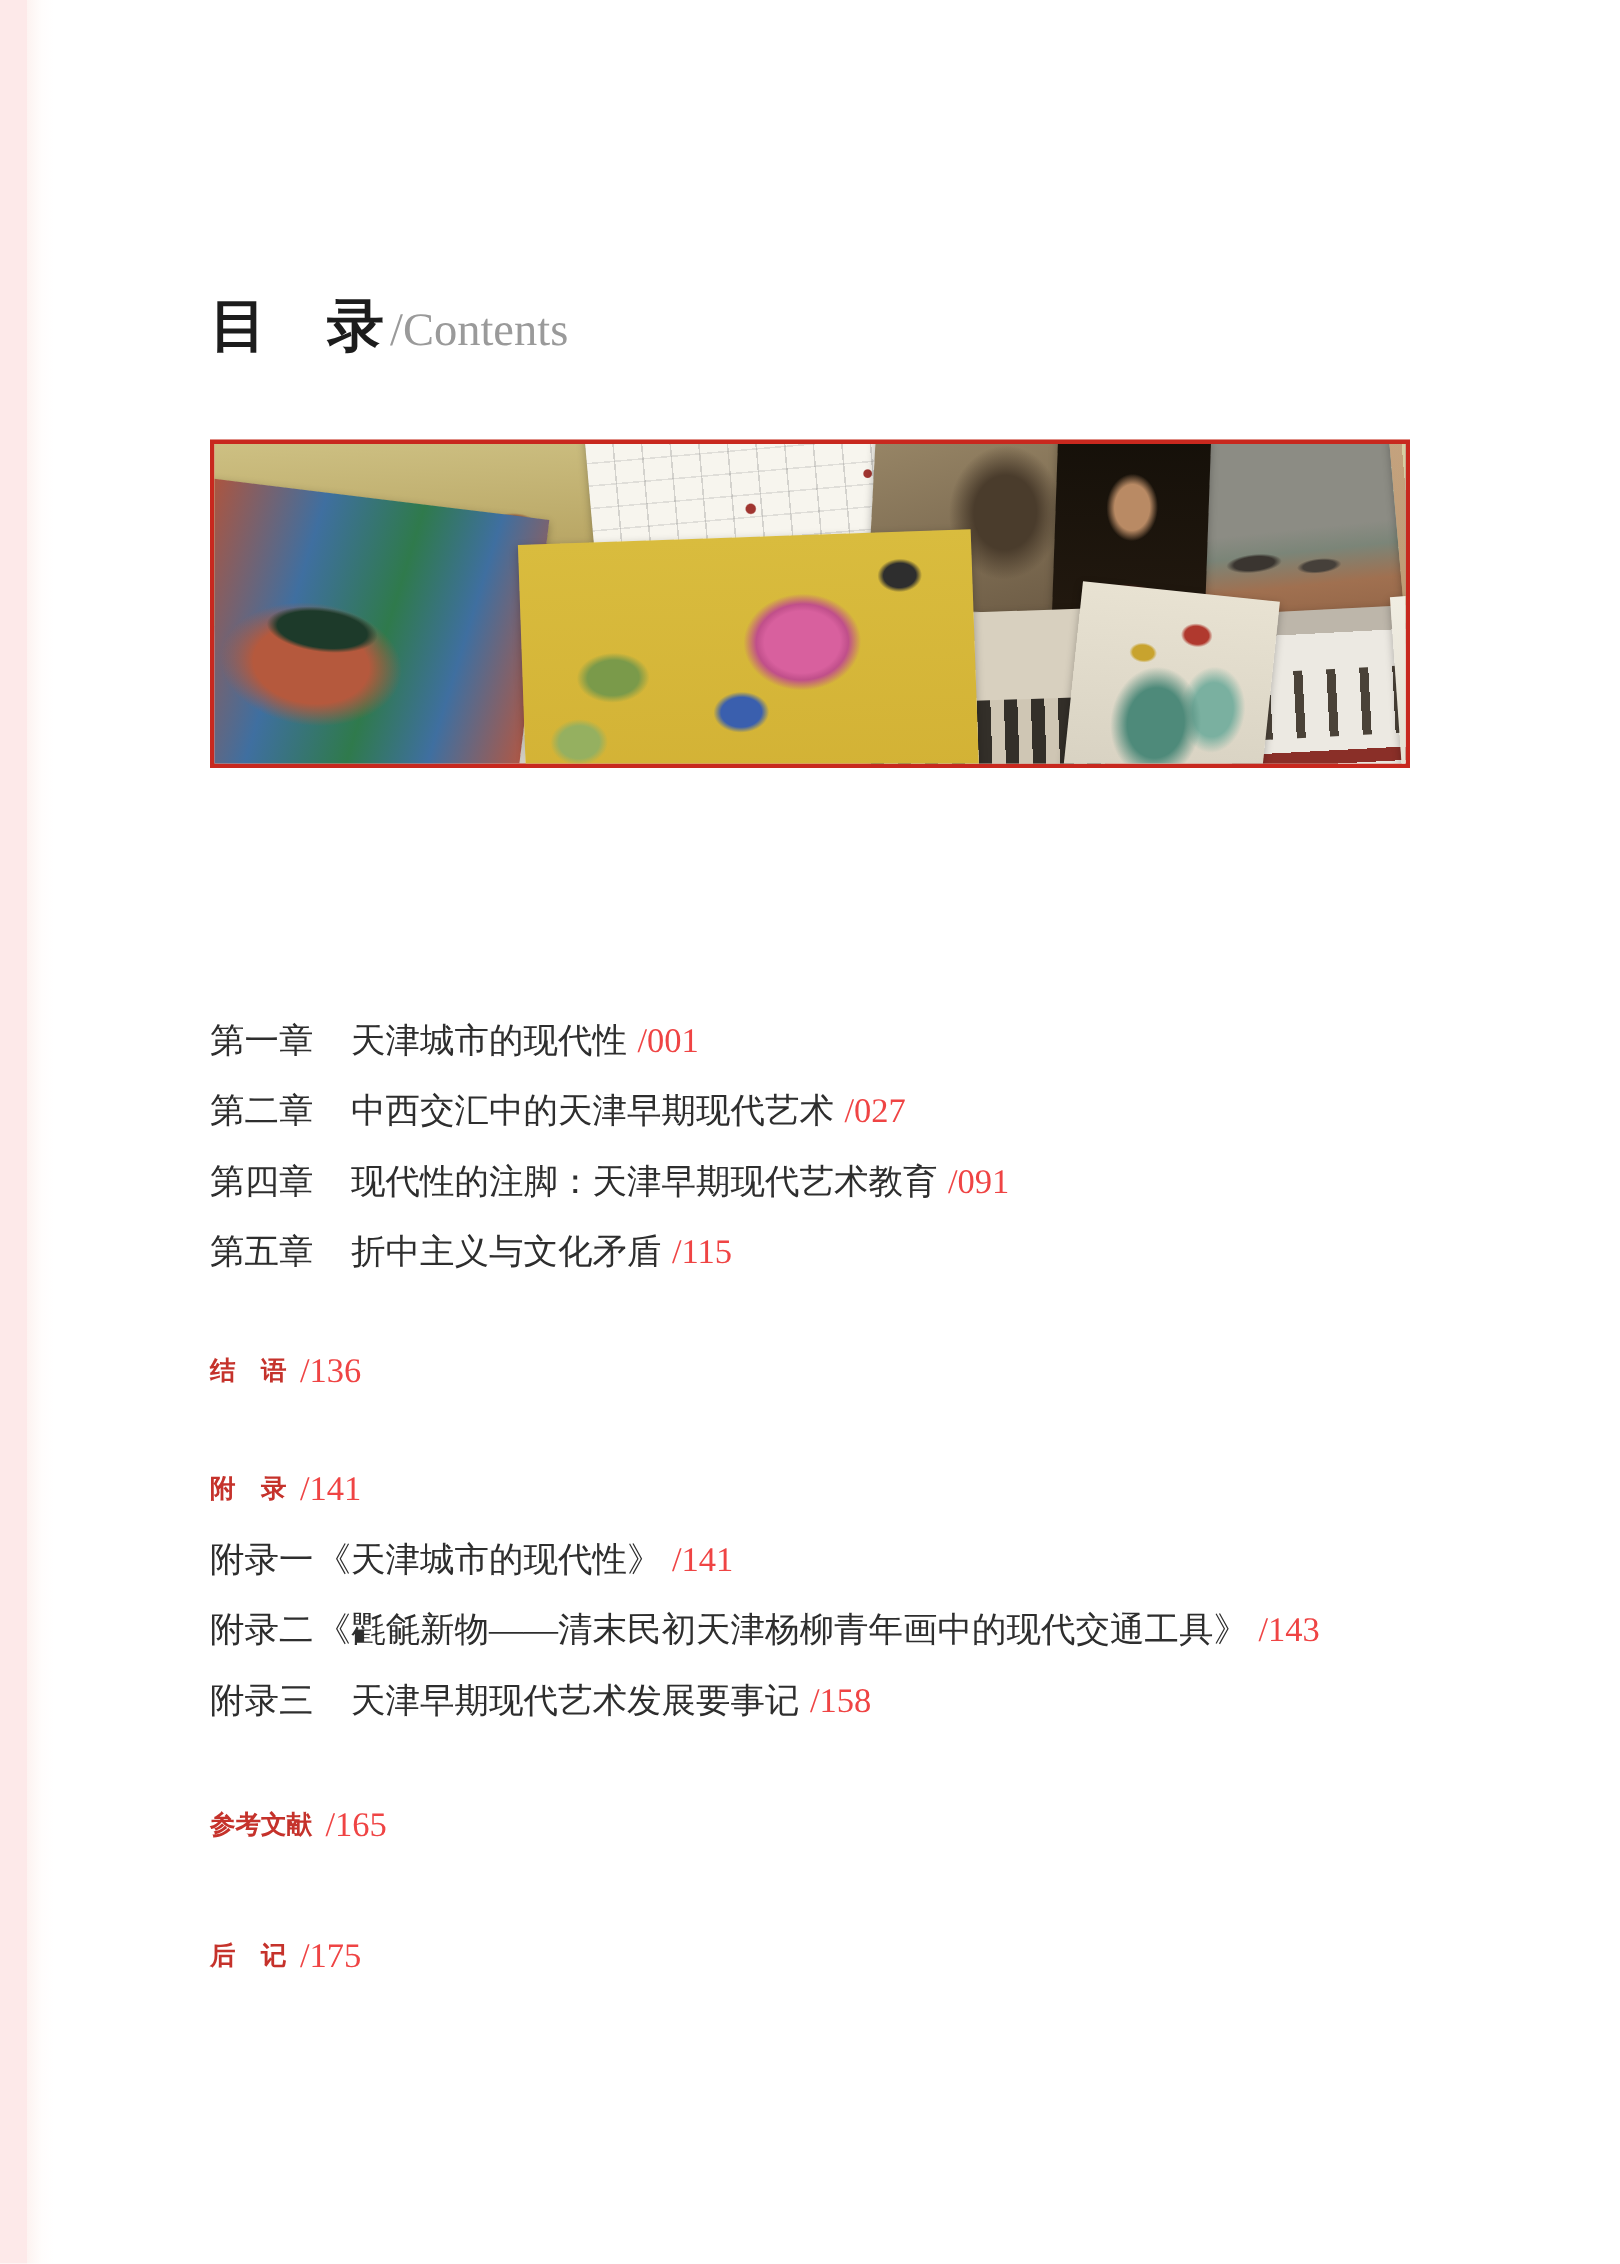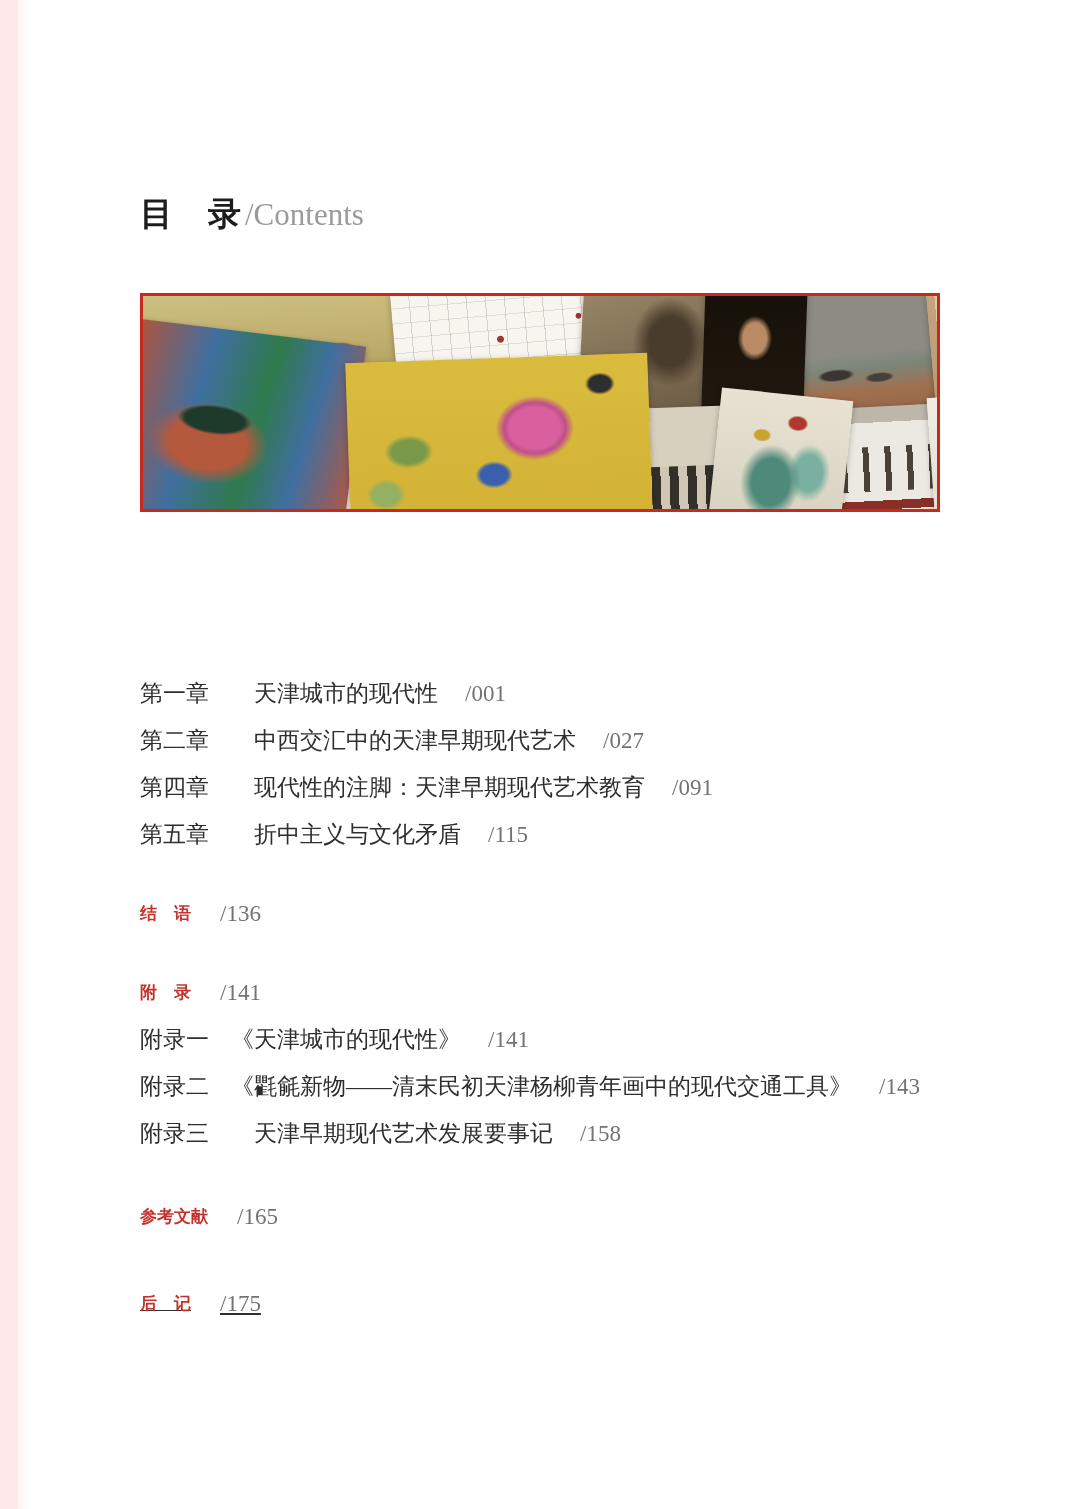--- a/index.html
+++ b/index.html
@@ -19,21 +19,21 @@
   }
   .page{position:absolute;inset:0;background:#fff;}
 
   
   .left-strip{position:absolute;left:0;top:0;width:18px;height:100%;background:var(--strip-pink);}
   .left-strip-fade{position:absolute;left:18px;top:0;width:18px;height:100%;
     background:linear-gradient(90deg, #fdf3f1 0%, #fffdfc 55%, #ffffff 100%);}
 
   
   .doc-title{position:absolute;left:140px;top:192px;white-space:nowrap;}
-  .doc-title-cn{font-size:33px;font-weight:700;color:#1c1c1c;letter-spacing:1px;}
+  .doc-title-cn{font-size:38px;font-weight:700;color:#1c1c1c;letter-spacing:1px;}
   .doc-title-en{font-size:31px;color:var(--title-gray);margin-left:3px;}
 
   
   .collage{
     position:absolute;left:140px;top:293px;
     width:794px;height:213px;
     border:3px solid var(--collage-border);
     background:#f3efe4;
     overflow:hidden;
   }
@@ -111,34 +111,34 @@
   .t-flowers2{left:572px;top:98px;width:132px;height:127px;transform:rotate(6deg);z-index:6;
     background:
       radial-gradient(16px 12px at 60% 22%, #b0392e 0 50%, transparent 66%),
       radial-gradient(14px 10px at 34% 34%, #c8a32e 0 50%, transparent 66%),
       radial-gradient(42px 52px at 44% 70%, #4e8a7a 0 45%, transparent 72%),
       radial-gradient(30px 40px at 72% 60%, #7ab0a0 0 45%, transparent 72%),
       linear-gradient(180deg,#e8e2d2,#d8d2c2);}
 
   
   .toc{position:absolute;left:140px;top:670px;right:80px;color:var(--text-dark);}
-  .row{height:47px;display:flex;align-items:center;white-space:nowrap;font-size:23px;gap:20px;}
+  .row{height:47px;display:flex;align-items:center;white-space:nowrap;font-size:23px;}
   .row-label{display:inline-block;width:94px;flex:0 0 94px;}
   .row-title.bracket{margin-left:-23px;}
-  .row-page{margin-left:7px;color:#737373;}
+  .row-page{margin-left:7px;color:#ef4444;}
   .section-row .row-label{
     font-family:"Liberation Sans", sans-serif;
     font-weight:700;font-size:17px;color:var(--accent-red);
     width:auto;flex:0 0 auto;
   }
   .section-row .row-page{margin-left:9px;font-size:23px;}
   .mt-conclusion{margin-top:32px;}
   .mt-appendix{margin-top:32px;}
   .mt-references{margin-top:36px;}
-  .mt-postscript{margin-top:40px;text-decoration:underline;}
+  .mt-postscript{margin-top:40px;}
 </style>
 </head>
 <body>
 
 <div class="page">
 
   <div class="left-strip"></div>
   <div class="left-strip-fade"></div>
 
   <div class="doc-title">

